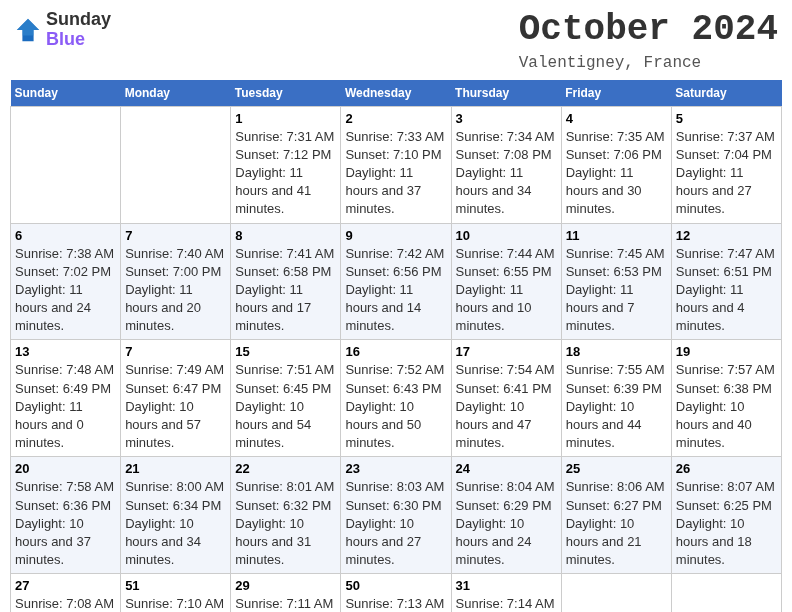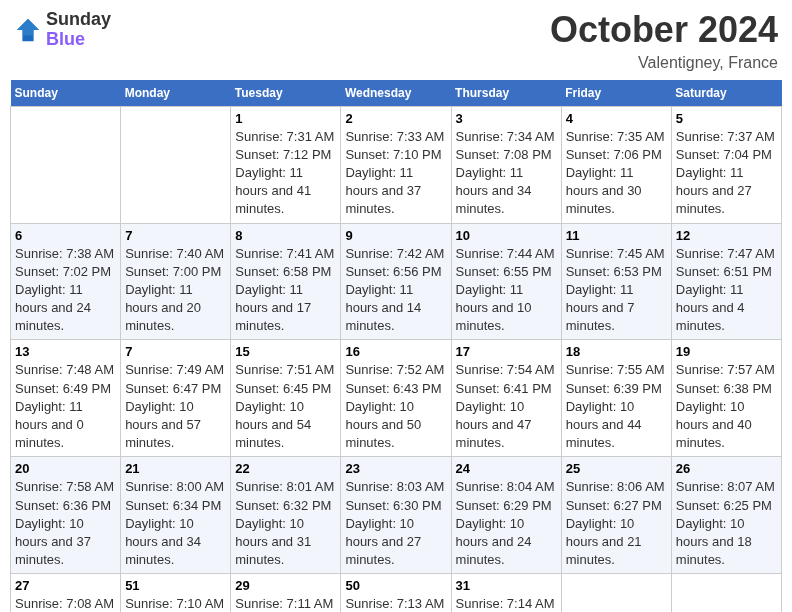--- a/index.html
+++ b/index.html
@@ -26,21 +26,21 @@
       font-size: 18px;
       font-weight: bold;
       line-height: 1.1;
     }
     .logo-general { color: #333; }
     .logo-blue { color: #8b5cf6; }
     .logo-icon {
       width: 28px;
       height: 28px;
     }
-    .title-block { text-align: right; }
+    .title-block { text-align: left; font-family: Liberation Mono, monospace; }
     .month-title {
       font-size: 36px;
       font-weight: bold;
       color: #333;
       line-height: 1.1;
     }
     .location {
       font-size: 16px;
       color: #555;
       margin-top: 4px;

